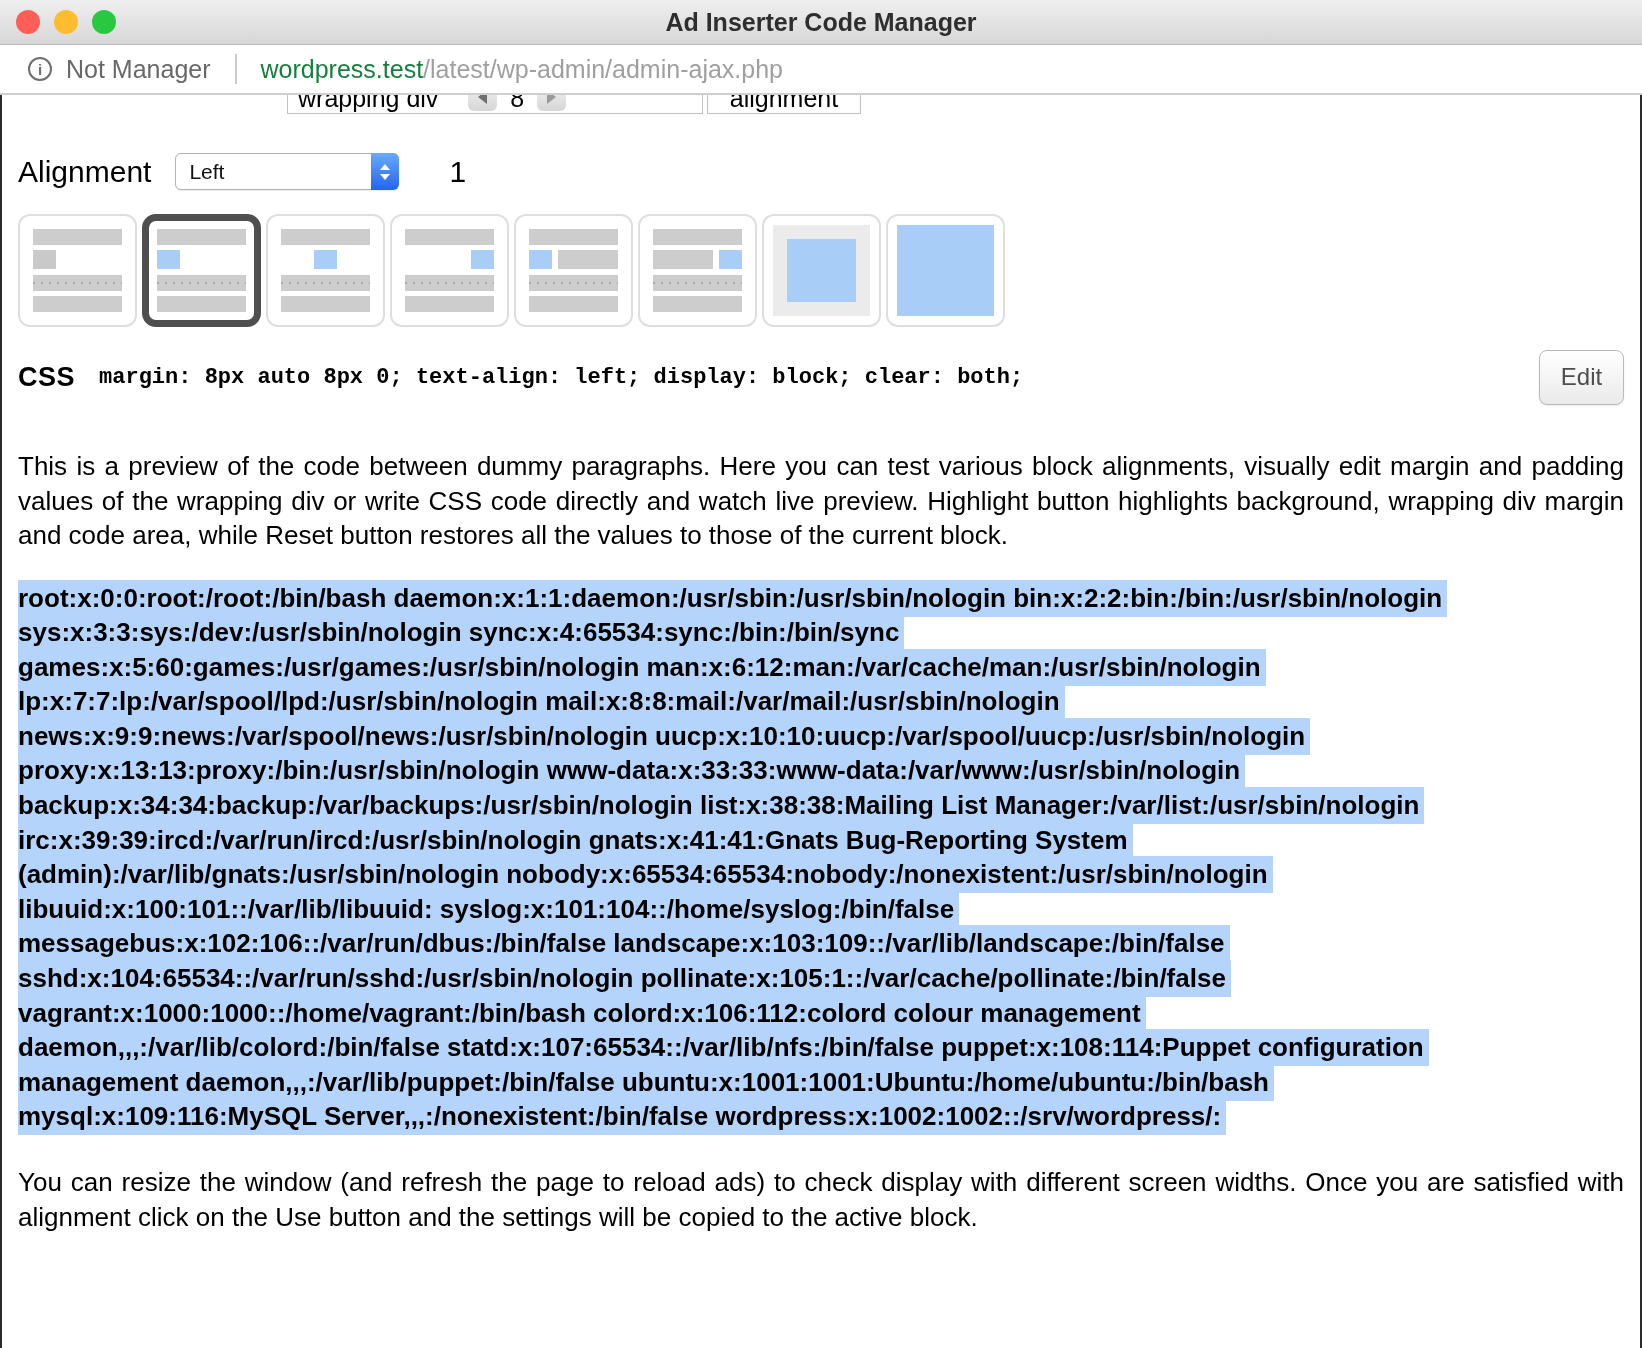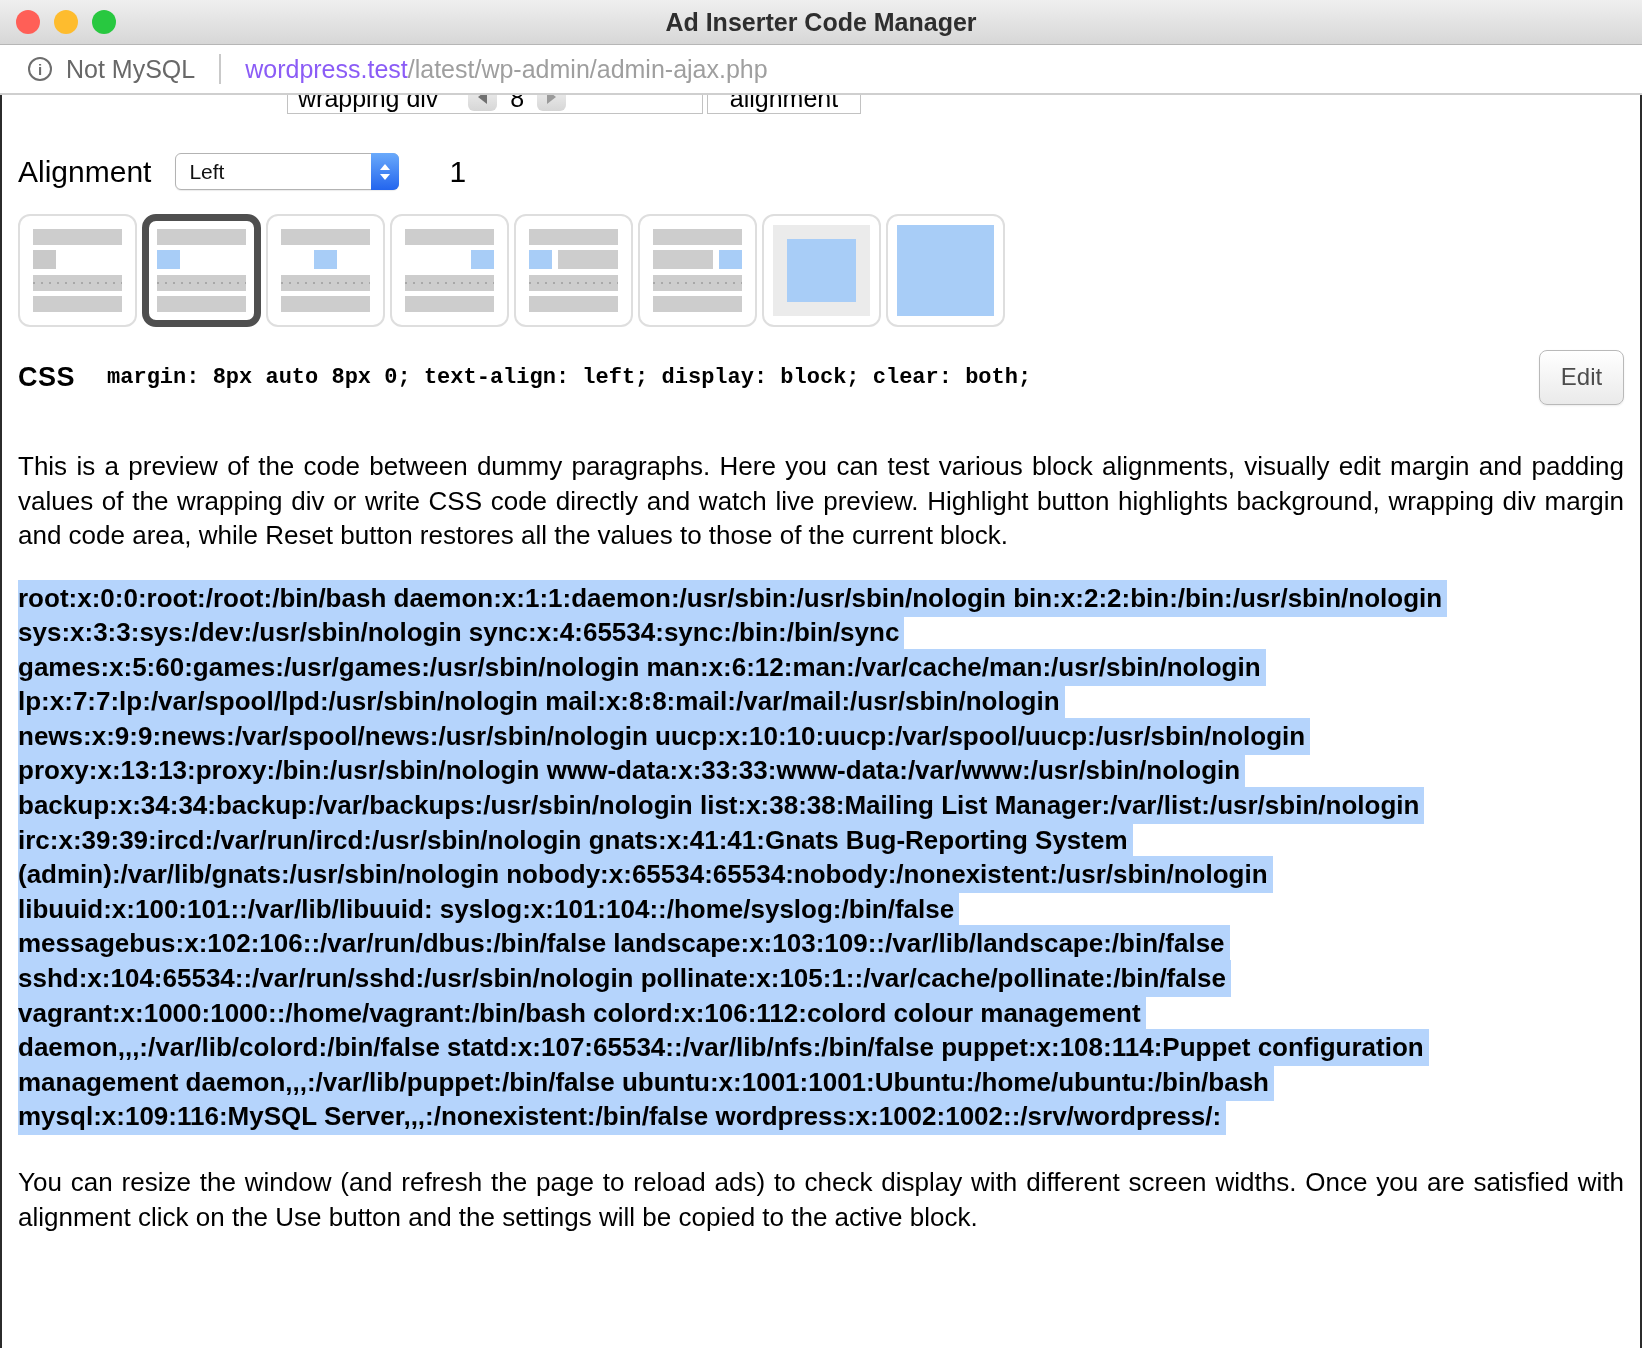--- a/index.html
+++ b/index.html
@@ -29,21 +29,21 @@
     display:flex; align-items:center; padding:0 28px;
   }
   .info-icon {
     width:24px; height:24px; border:2.5px solid #6d6d6d; border-radius:50%;
     box-sizing:border-box; display:flex; align-items:center; justify-content:center;
     color:#6d6d6d; font-size:15px; font-weight:bold; flex:0 0 auto;
   }
   .not-secure { font-size:25px; color:#686868; margin-left:14px; }
   .urldivider { width:2px; height:30px; background:#c9c9c9; margin:0 24px; }
   .url { font-size:25px; white-space:nowrap; }
-  .url .host { color:#8b5cf6; }
+  .url .host { color:#15803d; }
   .url .path { color:#9f9f9f; }
 
   
   .page {
     height:1253px; box-sizing:border-box; background:#fff;
     border-left:2px solid #2b2b2b; border-right:2px solid #2b2b2b;
     padding:0 16px; position:relative; overflow:hidden;
   }
 
   
@@ -105,21 +105,21 @@
   .trow .tbar { flex:1; height:auto; }
   .thumb.custom, .thumb.full { padding:9px; }
   .tframe { flex:1; background:#ebebeb; display:flex; padding:14px; }
   .tsquare { flex:1; background:var(--thumb-accent,#a8cdf7); }
 
   
   .css-row { margin-top:22px; display:flex; align-items:center; height:56px; }
   .css-label { font-size:27px; font-weight:bold; letter-spacing:0.5px; }
   .css-code {
     font-family:"Liberation Mono", monospace; font-weight:bold; font-size:22px;
-    margin-left:32px; white-space:nowrap;
+    margin-left:24px; white-space:nowrap;
   }
   .edit-btn {
     margin-left:auto; width:85px; height:55px; border:1px solid #b9b9b9; border-radius:8px;
     background:linear-gradient(#ffffff,#eaeaea); font-size:24px; color:#4d4d4d;
     font-family:"Liberation Sans", sans-serif; cursor:pointer; box-shadow:0 1px 2px rgba(0,0,0,0.08);
   }
 
   
   .intro  { margin:44px 0 0 0; font-size:26px; line-height:34.5px; text-align:justify; }
   .footer { margin:31px 0 0 0; font-size:26px; line-height:34.5px; text-align:justify; }
@@ -138,21 +138,21 @@
     <div class="traffic">
       <span class="light red"></span>
       <span class="light yellow"></span>
       <span class="light green"></span>
     </div>
     <div class="title">Ad Inserter Code Manager</div>
   </div>
 
   <div class="urlbar">
     <span class="info-icon">i</span>
-    <span class="not-secure">Not MySQL</span>
+    <span class="not-secure">Not Manager</span>
     <span class="urldivider"></span>
     <span class="url"><span class="host">wordpress.test</span><span class="path">/latest/wp-admin/admin-ajax.php</span></span>
   </div>
 
   <div class="page">
 
     <div class="cutoff">
       <div class="cutbox boxA">
         <span class="wlabel">wrapping div</span>
         <button class="stepbtn left">

